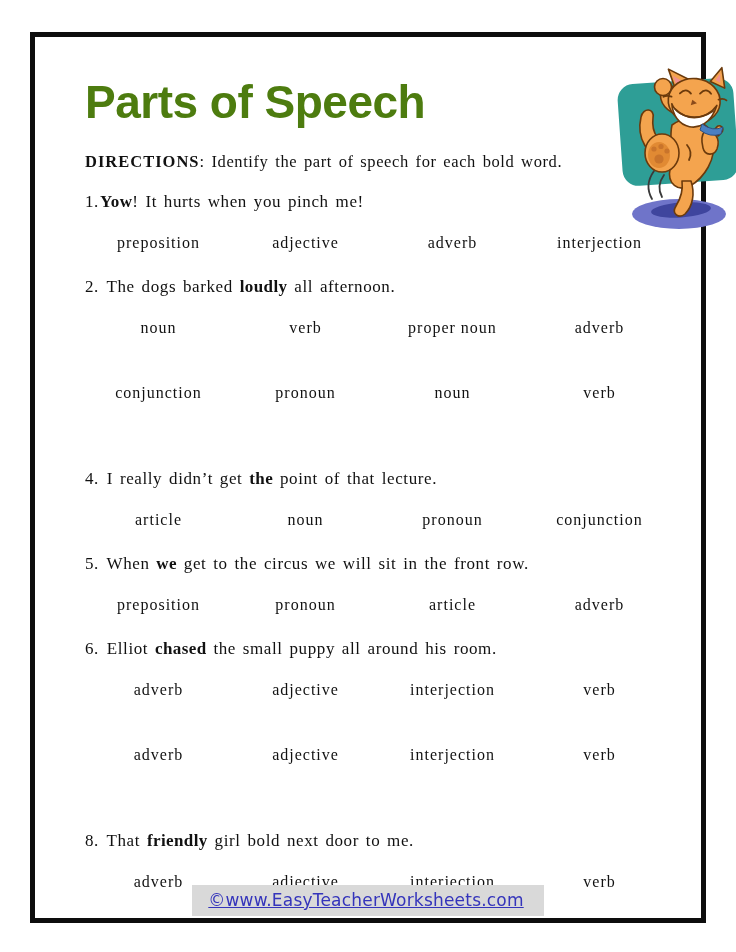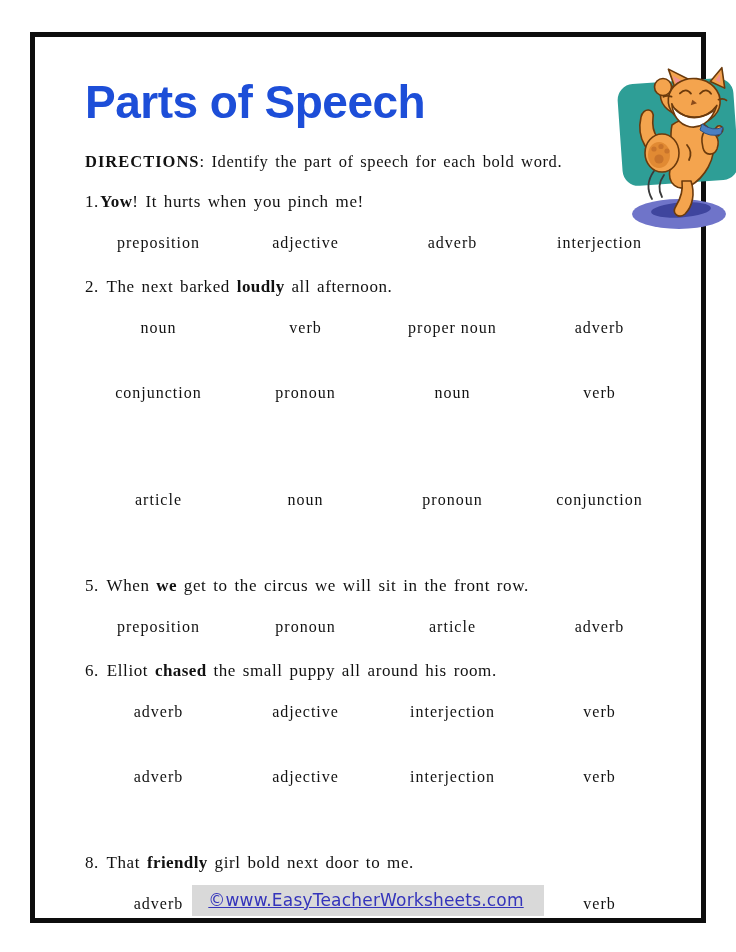--- a/index.html
+++ b/index.html
@@ -42,21 +42,21 @@
   .subtitle{
     margin-left:14px;
     font-weight:bold;color:var(--subtitle-gray);
     letter-spacing:.3px;
   }
 
   .title{
     position:absolute;left:50px;top:38px;
     font-family:"Liberation Sans",sans-serif;
     font-size:46px;font-weight:800;letter-spacing:-.5px;
-    color:#1d4ed8;
+    color:#4d7c0f;
   }
 
   .directions{
     position:absolute;left:50px;top:115px;width:500px;
     font-size:16.5px;letter-spacing:.6px;word-spacing:2px;
   }
   .directions b{letter-spacing:1px;}
 
   
   .questions{position:absolute;left:50px;top:155px;right:28px;}
@@ -119,39 +119,40 @@
     <p class="sentence"><span class="qnum">1.</span><span class="qtext"><b>Yow</b><span>! It hurts when you pinch me!</span></span></p>
     <div class="options">
           <span class="option">preposition</span>
           <span class="option">adjective</span>
           <span class="option">adverb</span>
           <span class="option">interjection</span>
         </div>
   </div>
 
   <div class="question">
-    <p class="sentence"><span class="qnum">2.</span><span class="qtext"><span> The next barked </span><b>loudly</b><span> all afternoon.</span></span></p>
+    <p class="sentence"><span class="qnum">2.</span><span class="qtext"><span> The dogs barked </span><b>loudly</b><span> all afternoon.</span></span></p>
     <div class="options">
           <span class="option">noun</span>
           <span class="option">verb</span>
           <span class="option">proper noun</span>
           <span class="option">adverb</span>
         </div>
   </div>
 
   <div class="question">
     <div class="options">
           <span class="option">conjunction</span>
           <span class="option">pronoun</span>
           <span class="option">noun</span>
           <span class="option">verb</span>
         </div>
   </div>
 
   <div class="question">
+    <p class="sentence"><span class="qnum">4.</span><span class="qtext"><span> I really didn’t get </span><b>the</b><span> point of that lecture.</span></span></p>
     <div class="options">
           <span class="option">article</span>
           <span class="option">noun</span>
           <span class="option">pronoun</span>
           <span class="option">conjunction</span>
         </div>
   </div>
 
   <div class="question">
     <p class="sentence"><span class="qnum">5.</span><span class="qtext"><span> When </span><b>we</b><span> get to the circus we will sit in the front row.</span></span></p>

